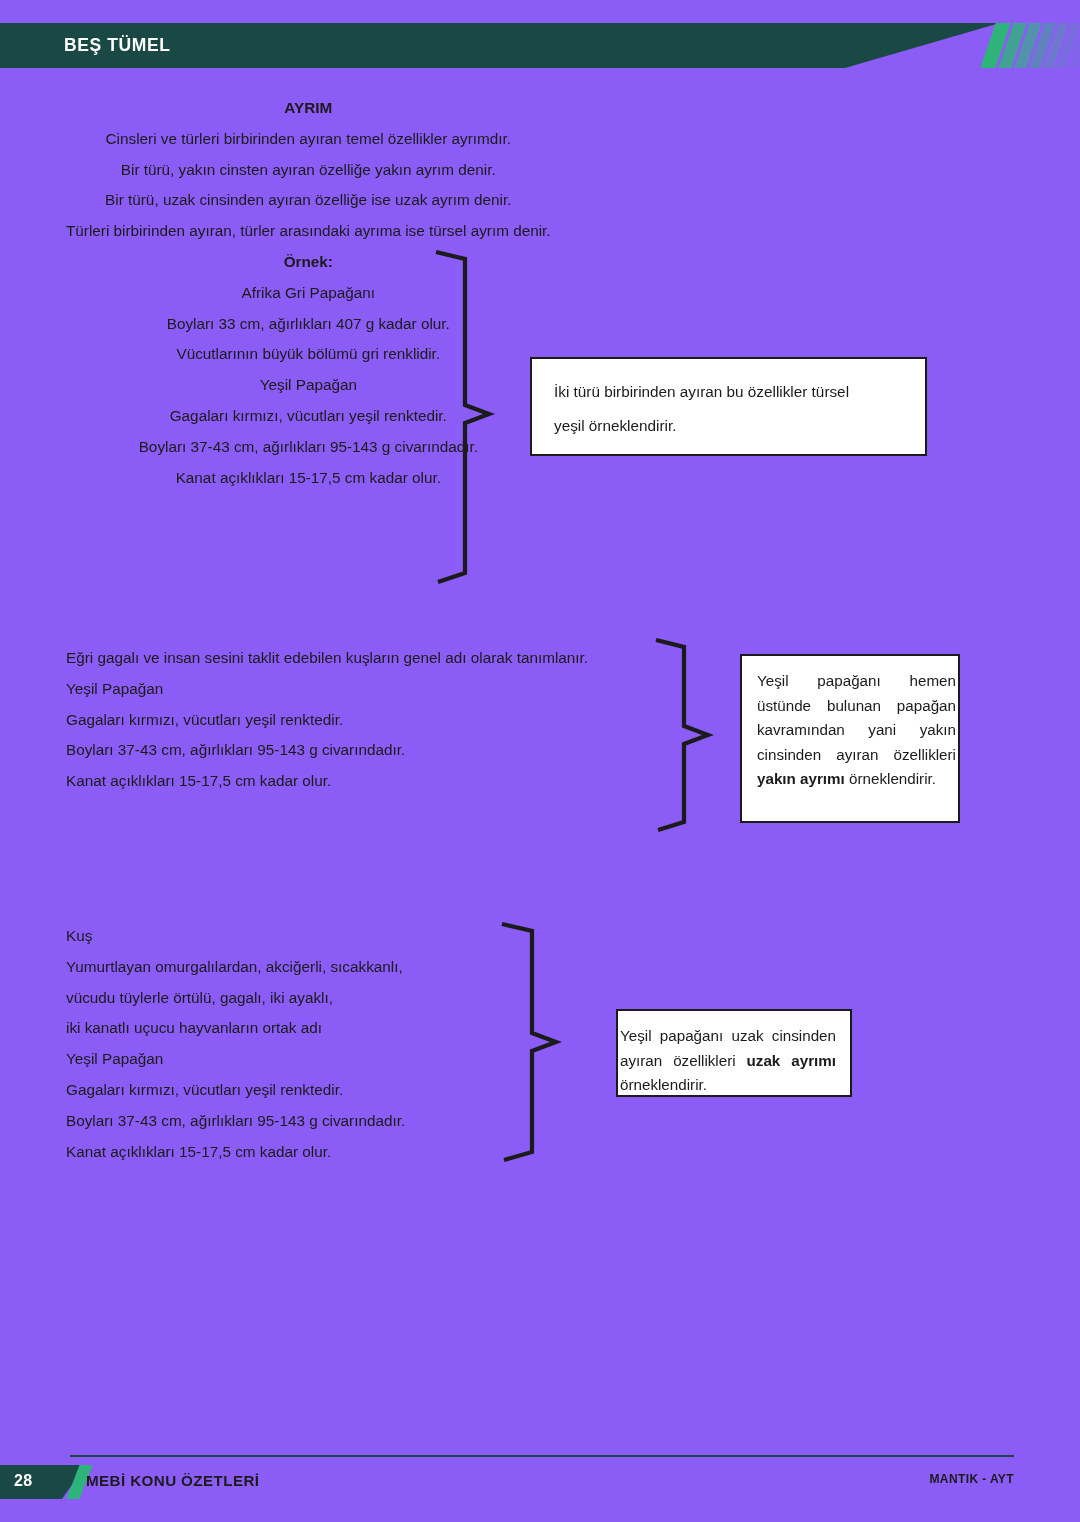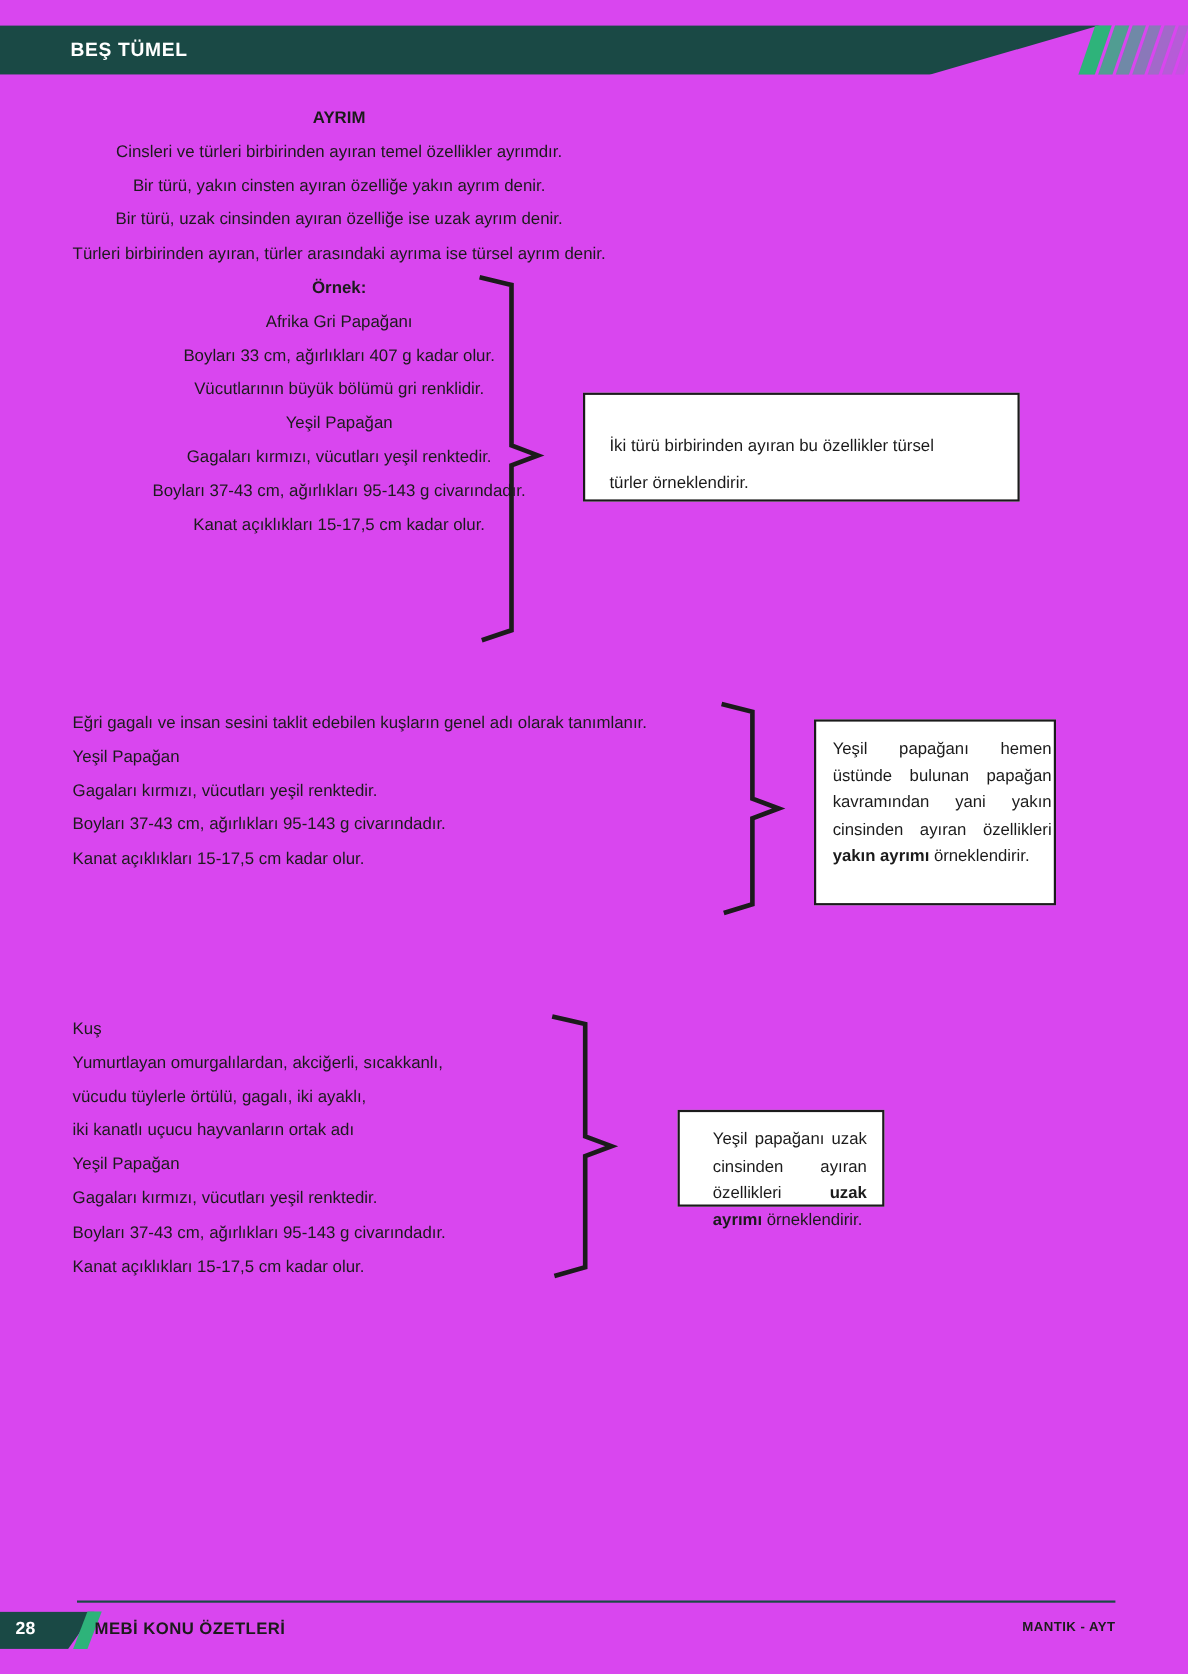--- a/index.html
+++ b/index.html
@@ -8,21 +8,21 @@
     width: 1080px;
     height: 1522px;
     background: #ffffff;
     font-family: "Liberation Sans", sans-serif;
   }
 
   #page {
     position: relative;
     width: 1080px;
     height: 1522px;
-    background: #d946ef;
+    background: #8b5cf6;
     overflow: hidden;
   }
 
   
   #header {
     position: absolute;
     left: 0;
     top: 23px;
     width: 1080px;
     height: 45px;
@@ -75,21 +75,21 @@
     position: absolute;
     border: 2px solid #1b1b1b;
     background: #ffffff;
     color: #1b1b1b;
   }
   .callout .ctext { display: block; }
 
   #box1 {
     left: 530px; top: 357px;
     width: 397px; height: 99px;
-    padding: 30px 0 0 22px;
+    padding: 16px 0 0 22px;
   }
   #box1 .ctext {
     font-size: 15.3px;
     line-height: 34px;
     white-space: nowrap;
   }
 
   #box2 {
     left: 740px; top: 654px;
     width: 220px; height: 169px;
@@ -97,22 +97,22 @@
   }
   #box2 .ctext {
     font-size: 15.2px;
     line-height: 24.5px;
     text-align: justify;
     text-align-last: left;
   }
 
   #box3 {
     left: 616px; top: 1009px;
-    width: 188px; height: 88px;
-    padding: 13px 14px 0 30px;
+    width: 236px; height: 88px;
+    padding: 13px 14px 0 2px;
   }
   #box3 .ctext {
     font-size: 15.2px;
     line-height: 24.5px;
     text-align: justify;
     text-align-last: left;
   }
   .callout b { font-weight: bold; }
 
   
@@ -204,21 +204,21 @@
     <span class="ln">Boyları 37-43 cm, ağırlıkları 95-143 g civarındadır.</span>
     <span class="ln">Kanat açıklıkları 15-17,5 cm kadar olur.</span>
   </div>
 
   <svg class="brace" id="brace1" width="110" height="340" viewBox="0 0 110 340">
     <path d="M4 4 L33 11 L33 157 L57 166 L33 175 L33 325 L6 334" fill="none" stroke="#1b1b1b" stroke-width="4.2" stroke-linejoin="miter" stroke-linecap="butt"></path>
   </svg>
 
   <div class="callout" id="box1">
     <span class="ctext">İki türü birbirinden ayıran bu özellikler türsel</span>
-    <span class="ctext">türler örneklendirir.</span>
+    <span class="ctext">yeşil örneklendirir.</span>
   </div>
 
   <div id="sec2" class="tblock">
     <span class="ln">Eğri gagalı ve insan sesini taklit edebilen kuşların genel adı olarak tanımlanır.</span>
     <span class="ln">Yeşil Papağan</span>
     <span class="ln">Gagaları kırmızı, vücutları yeşil renktedir.</span>
     <span class="ln">Boyları 37-43 cm, ağırlıkları 95-143 g civarındadır.</span>
     <span class="ln">Kanat açıklıkları 15-17,5 cm kadar olur.</span>
   </div>
 

